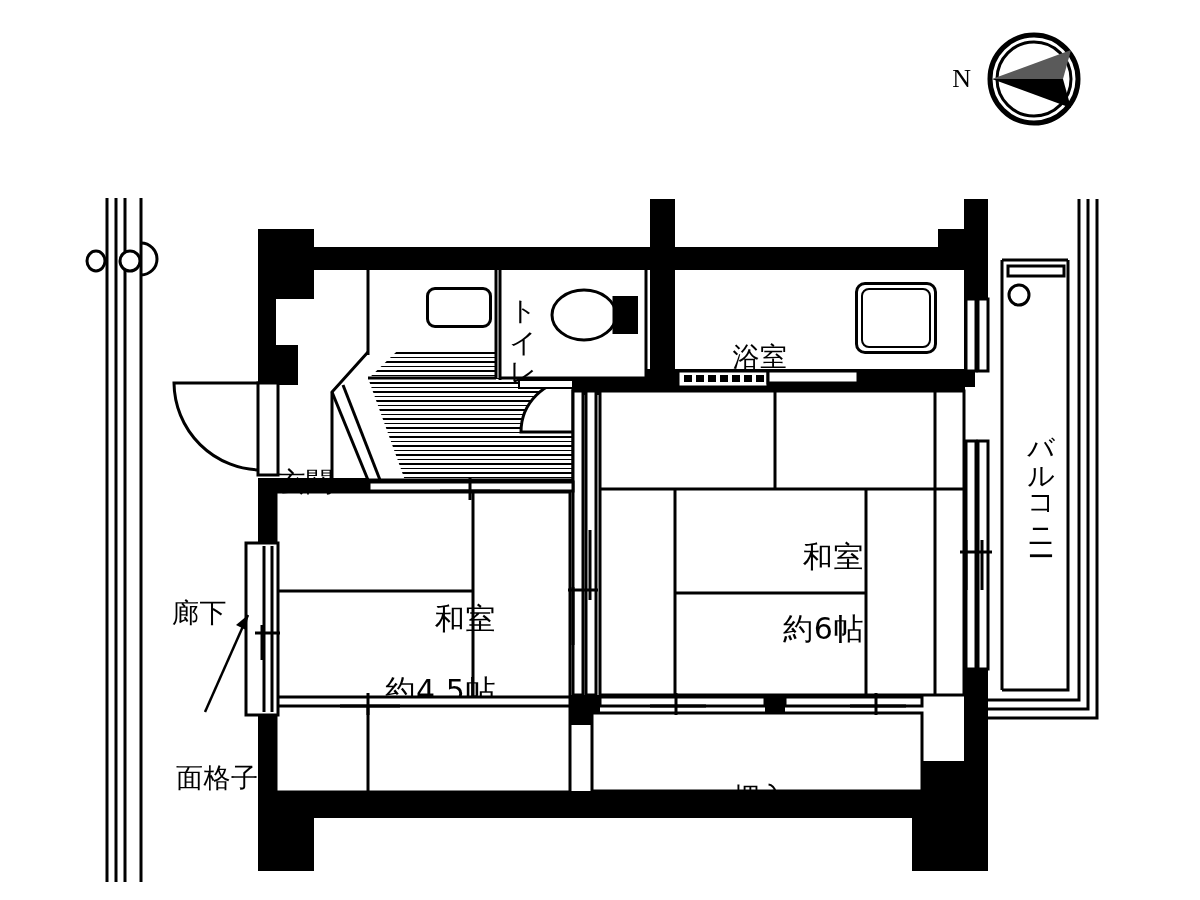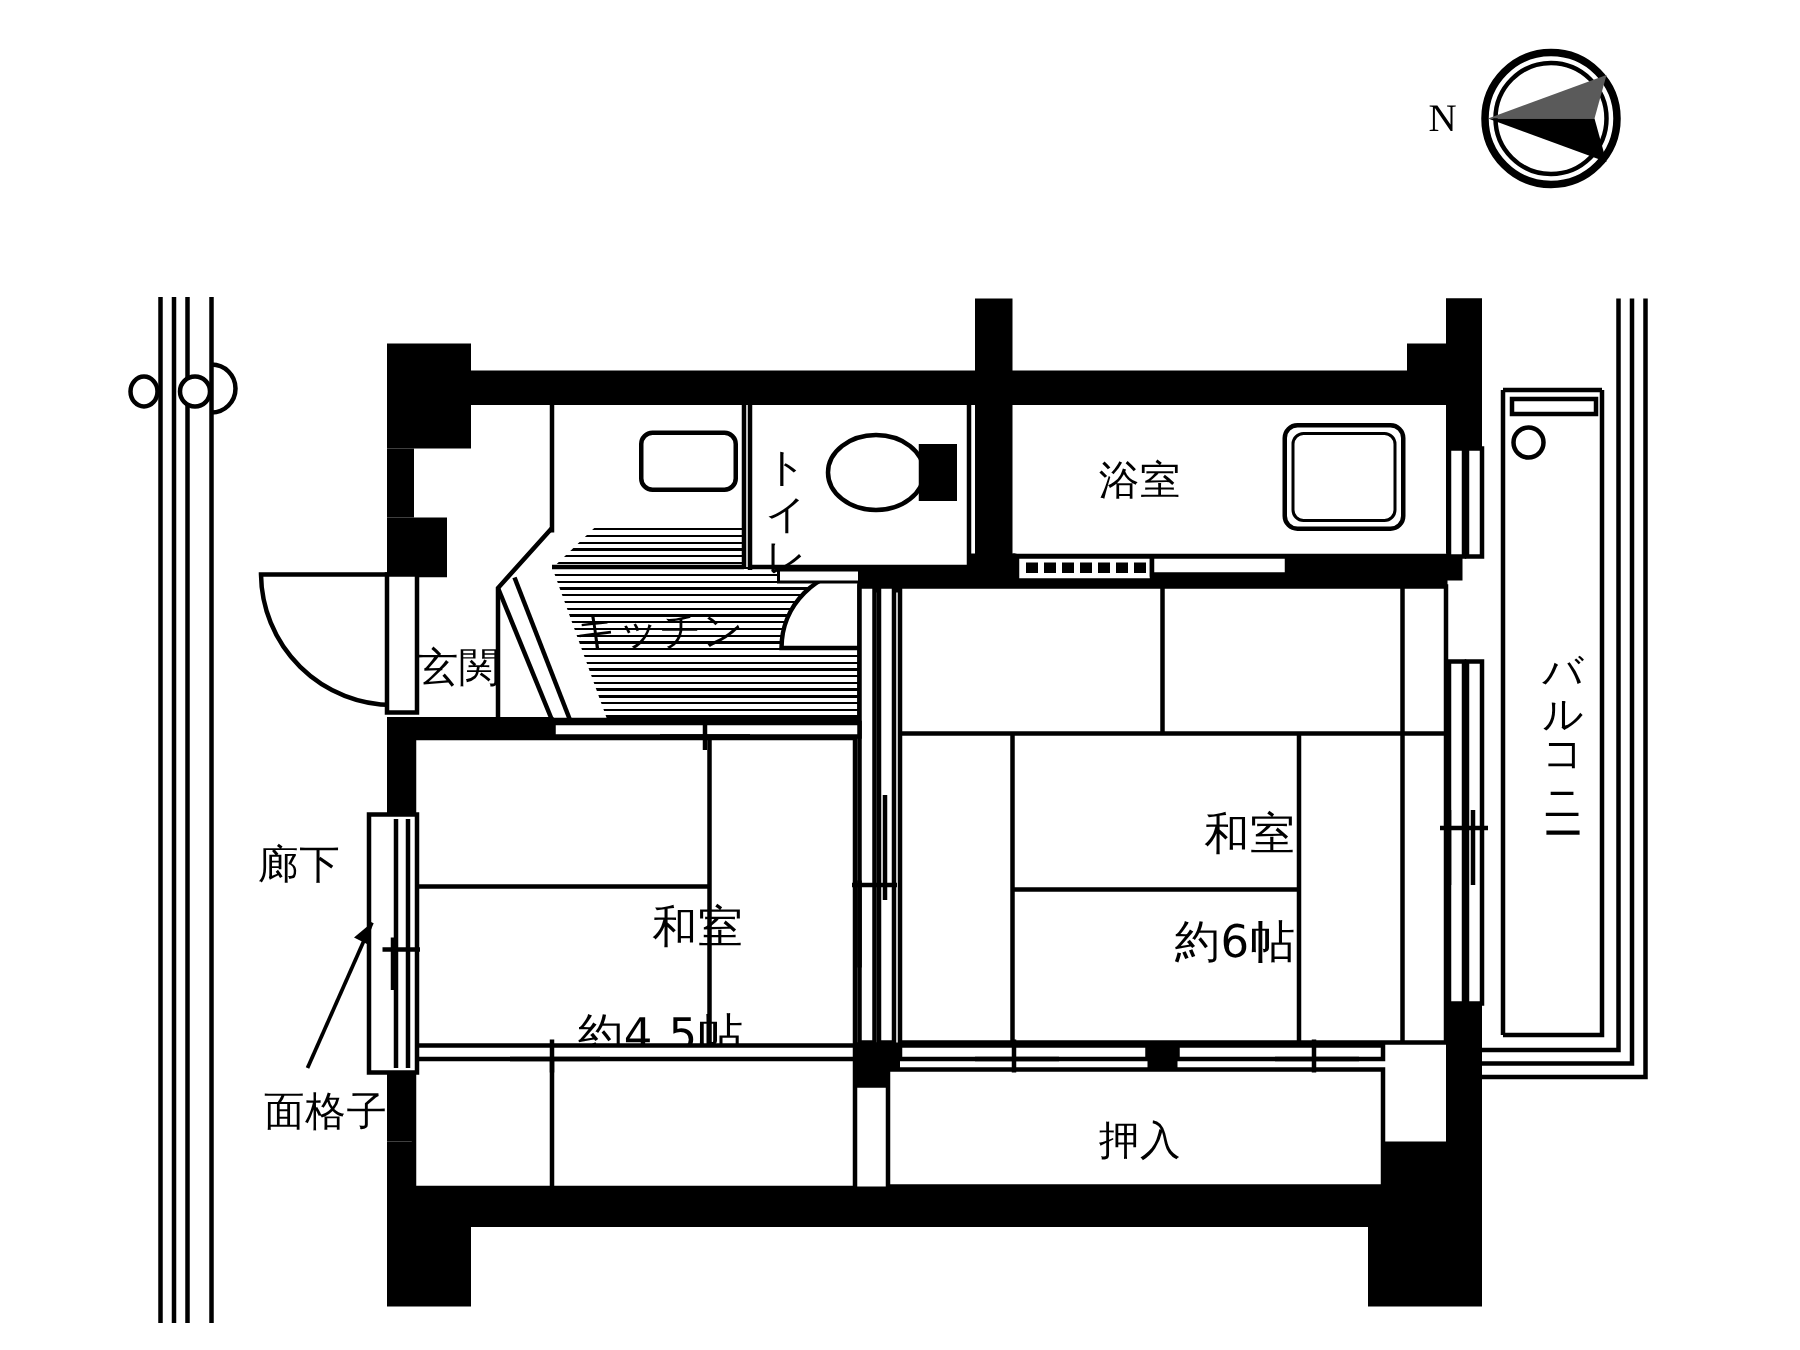--- a/index.html
+++ b/index.html
@@ -3,21 +3,21 @@
 <meta charset="utf-8">
 <title>Floor Plan</title>
 <style>
   html,body{margin:0;padding:0;background:#ffffff;}
   body{font-family:"Liberation Sans","DejaVu Sans",sans-serif;}
   #stage{position:relative;width:1200px;height:900px;background:#ffffff;overflow:hidden;}
   .wall{position:absolute;background:#000000;}
   .room{position:absolute;background:#ffffff;}
   .lbl{position:absolute;color:#000;font-family:"DejaVu Sans","Liberation Sans",sans-serif;
        white-space:pre;letter-spacing:0.02em;}
-  .lbl.h{font-size:27px;line-height:31px;text-align:center;}
+  .lbl.h{font-size:27px;line-height:31px;text-align:center;margin-top:36px;}
   .lbl.v{font-size:27px;line-height:30px;text-align:center;writing-mode:vertical-rl;}
   .lbl.big{font-size:30px;line-height:36px;text-align:right;}
   .outline{position:absolute;border:3px solid #000;background:#fff;box-sizing:border-box;}
   .outline2{position:absolute;border:2px solid #000;background:#fff;box-sizing:border-box;}
   .hatch{position:absolute;background:repeating-linear-gradient(
         to bottom,#000 0px,#000 1.5px,#fff 1.5px,#fff 4.5px);}
   svg{position:absolute;left:0;top:0;overflow:visible;}
 </style>
 </head>
 <body>
@@ -283,15 +283,14 @@
     <g>
       <line x1="205" y1="712" x2="248" y2="615" stroke="#000" stroke-width="2.5"></line>
       <polygon points="248,615 236,625 246,630" fill="#000"></polygon>
     </g>
   </svg>
 
   <div class="lbl v" style="left:1022px;top:390px;height:180px;width:34px;">バルコニー</div>
 
   <div class="lbl h" style="left:266px;top:430px;width:80px;">玄関</div>
 
-  <div class="lbl h" style="left:370px;top:405px;width:140px;">キッチン</div>
 
 </div>
 
 </body></html>

